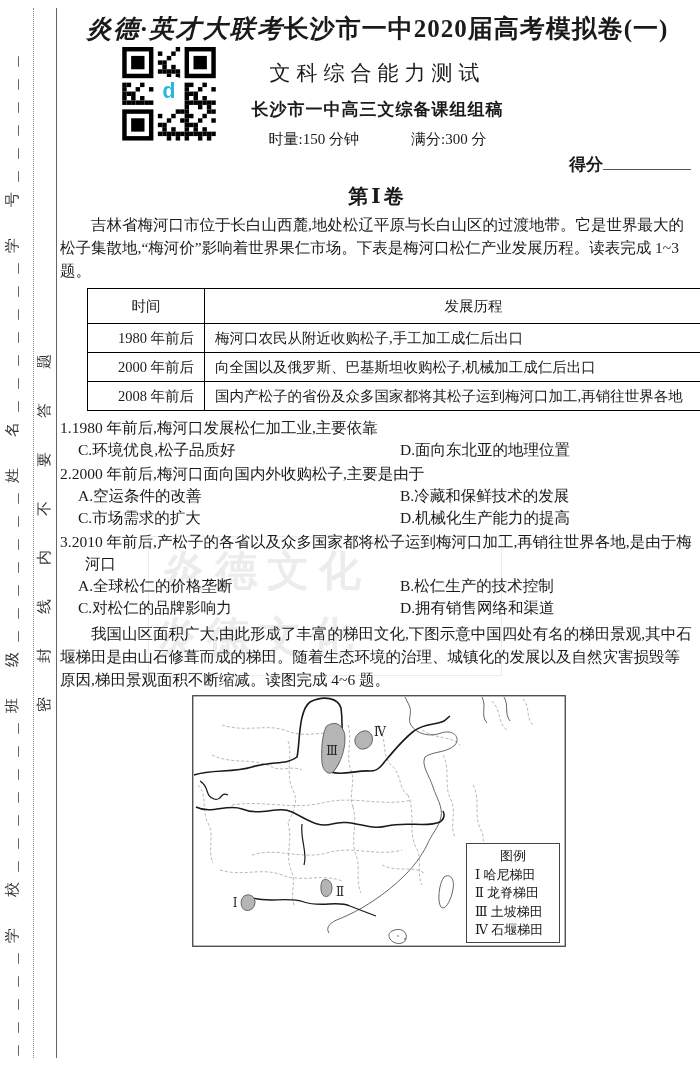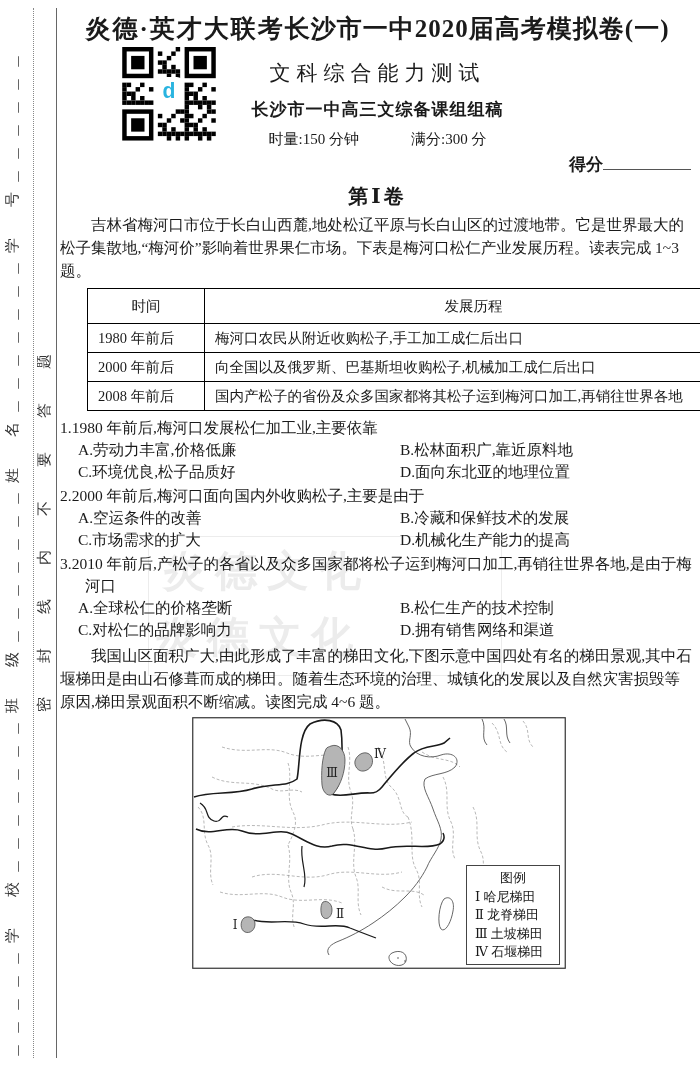--- a/index.html
+++ b/index.html
@@ -14,41 +14,41 @@
   
   .watermark{position:absolute;left:148px;top:536px;width:352px;height:138px;
              border:1px solid #ececec;z-index:0;pointer-events:none;}
   .watermark span{position:absolute;font-size:42px;letter-spacing:10px;color:rgba(110,110,110,0.13);
                   font-family:"Liberation Sans","DejaVu Sans",sans-serif;font-weight:bold;}
   .wm1{left:14px;top:6px;}
   .wm2{left:6px;top:72px;}
   
   .main{position:absolute;left:60px;top:0;width:635px;z-index:2;}
   .header-title{margin:12px 0 0 0;text-align:center;font-size:25px;font-weight:bold;letter-spacing:1px;}
-  .header-title .brand{letter-spacing:2px;text-align:center;}
+  .header-title .brand{font-style:italic;letter-spacing:2px;text-align:center;}
   .title-area{position:relative;}
   .qr{position:absolute;left:62px;top:2px;width:94px;height:98px;}
   .exam-title{padding-top:14px;text-align:center;font-size:21px;font-weight:normal;letter-spacing:6px;
               font-family:"Liberation Sans","DejaVu Sans",sans-serif;}
   .subtitle{margin-top:11px;text-align:center;font-size:17px;font-weight:bold;letter-spacing:1px;
             font-family:"Liberation Sans","DejaVu Sans",sans-serif;}
   .info-line{margin-top:9px;text-align:center;font-size:15px;}
   .info-line .gap{display:inline-block;width:52px;}
   .score-line{margin-top:3px;text-align:right;padding-right:4px;font-size:17px;font-weight:bold;
               font-family:"Liberation Sans","DejaVu Sans",sans-serif;}
   .score-blank{display:inline-block;width:88px;border-bottom:1.5px solid #555;height:1em;vertical-align:baseline;}
   .section-title{margin-top:7px;text-align:center;font-size:20px;font-weight:bold;letter-spacing:3px;}
   .instructions{margin:8px 0 0 0;font-size:15.5px;line-height:24px;text-indent:2em;font-weight:bold;
                 font-family:"Liberation Sans","DejaVu Sans",sans-serif;}
   .passage{margin:3px 0 0 0;font-size:15.5px;line-height:23px;text-indent:2em;}
   
   table.dev{border-collapse:collapse;margin:6px 0 6px 27px;width:656px;font-size:14.5px;}
   table.dev th,table.dev td{border:1.5px solid #000;padding:4px 10px;line-height:20px;}
   table.dev th{font-weight:normal;text-align:center;height:26px;}
-  td.t-time{width:96px;text-align:left;white-space:nowrap;}
+  td.t-time{width:96px;text-align:right;white-space:nowrap;}
   
   .question{margin-top:2px;font-size:15.5px;line-height:22px;}
   .stem{padding-left:25px;text-indent:-25px;}
   .opt-row{display:flex;padding-left:18px;}
   .opt-a{width:322px;flex:none;}
   .opt-b{flex:1;}
   
   .figure{position:relative;width:374px;height:252px;margin:4px 0 0 132px;}
   .figure svg{position:absolute;left:0;top:0;}
   .legend{position:absolute;left:274px;top:148px;width:94px;height:100px;background:#fff;
@@ -224,24 +224,20 @@
       <tr>
         <td class="t-time">2008 年前后</td>
         <td>国内产松子的省份及众多国家都将其松子运到梅河口加工,再销往世界各地</td>
       </tr>
     </tbody>
       </table>
 
     <div class="question">
       <div class="stem">1.1980 年前后,梅河口发展松仁加工业,主要依靠</div>
       <div class="opt-row">
-        <span class="opt-a">A.劳动力丰富,价格低廉</span>
-        <span class="opt-b">B.松林面积广,靠近原料地</span>
-      </div>
-      <div class="opt-row">
         <span class="opt-a">C.环境优良,松子品质好</span>
         <span class="opt-b">D.面向东北亚的地理位置</span>
       </div>
     </div>
 
     <div class="question">
       <div class="stem">2.2000 年前后,梅河口面向国内外收购松子,主要是由于</div>
       <div class="opt-row">
         <span class="opt-a">A.空运条件的改善</span>
         <span class="opt-b">B.冷藏和保鲜技术的发展</span>

